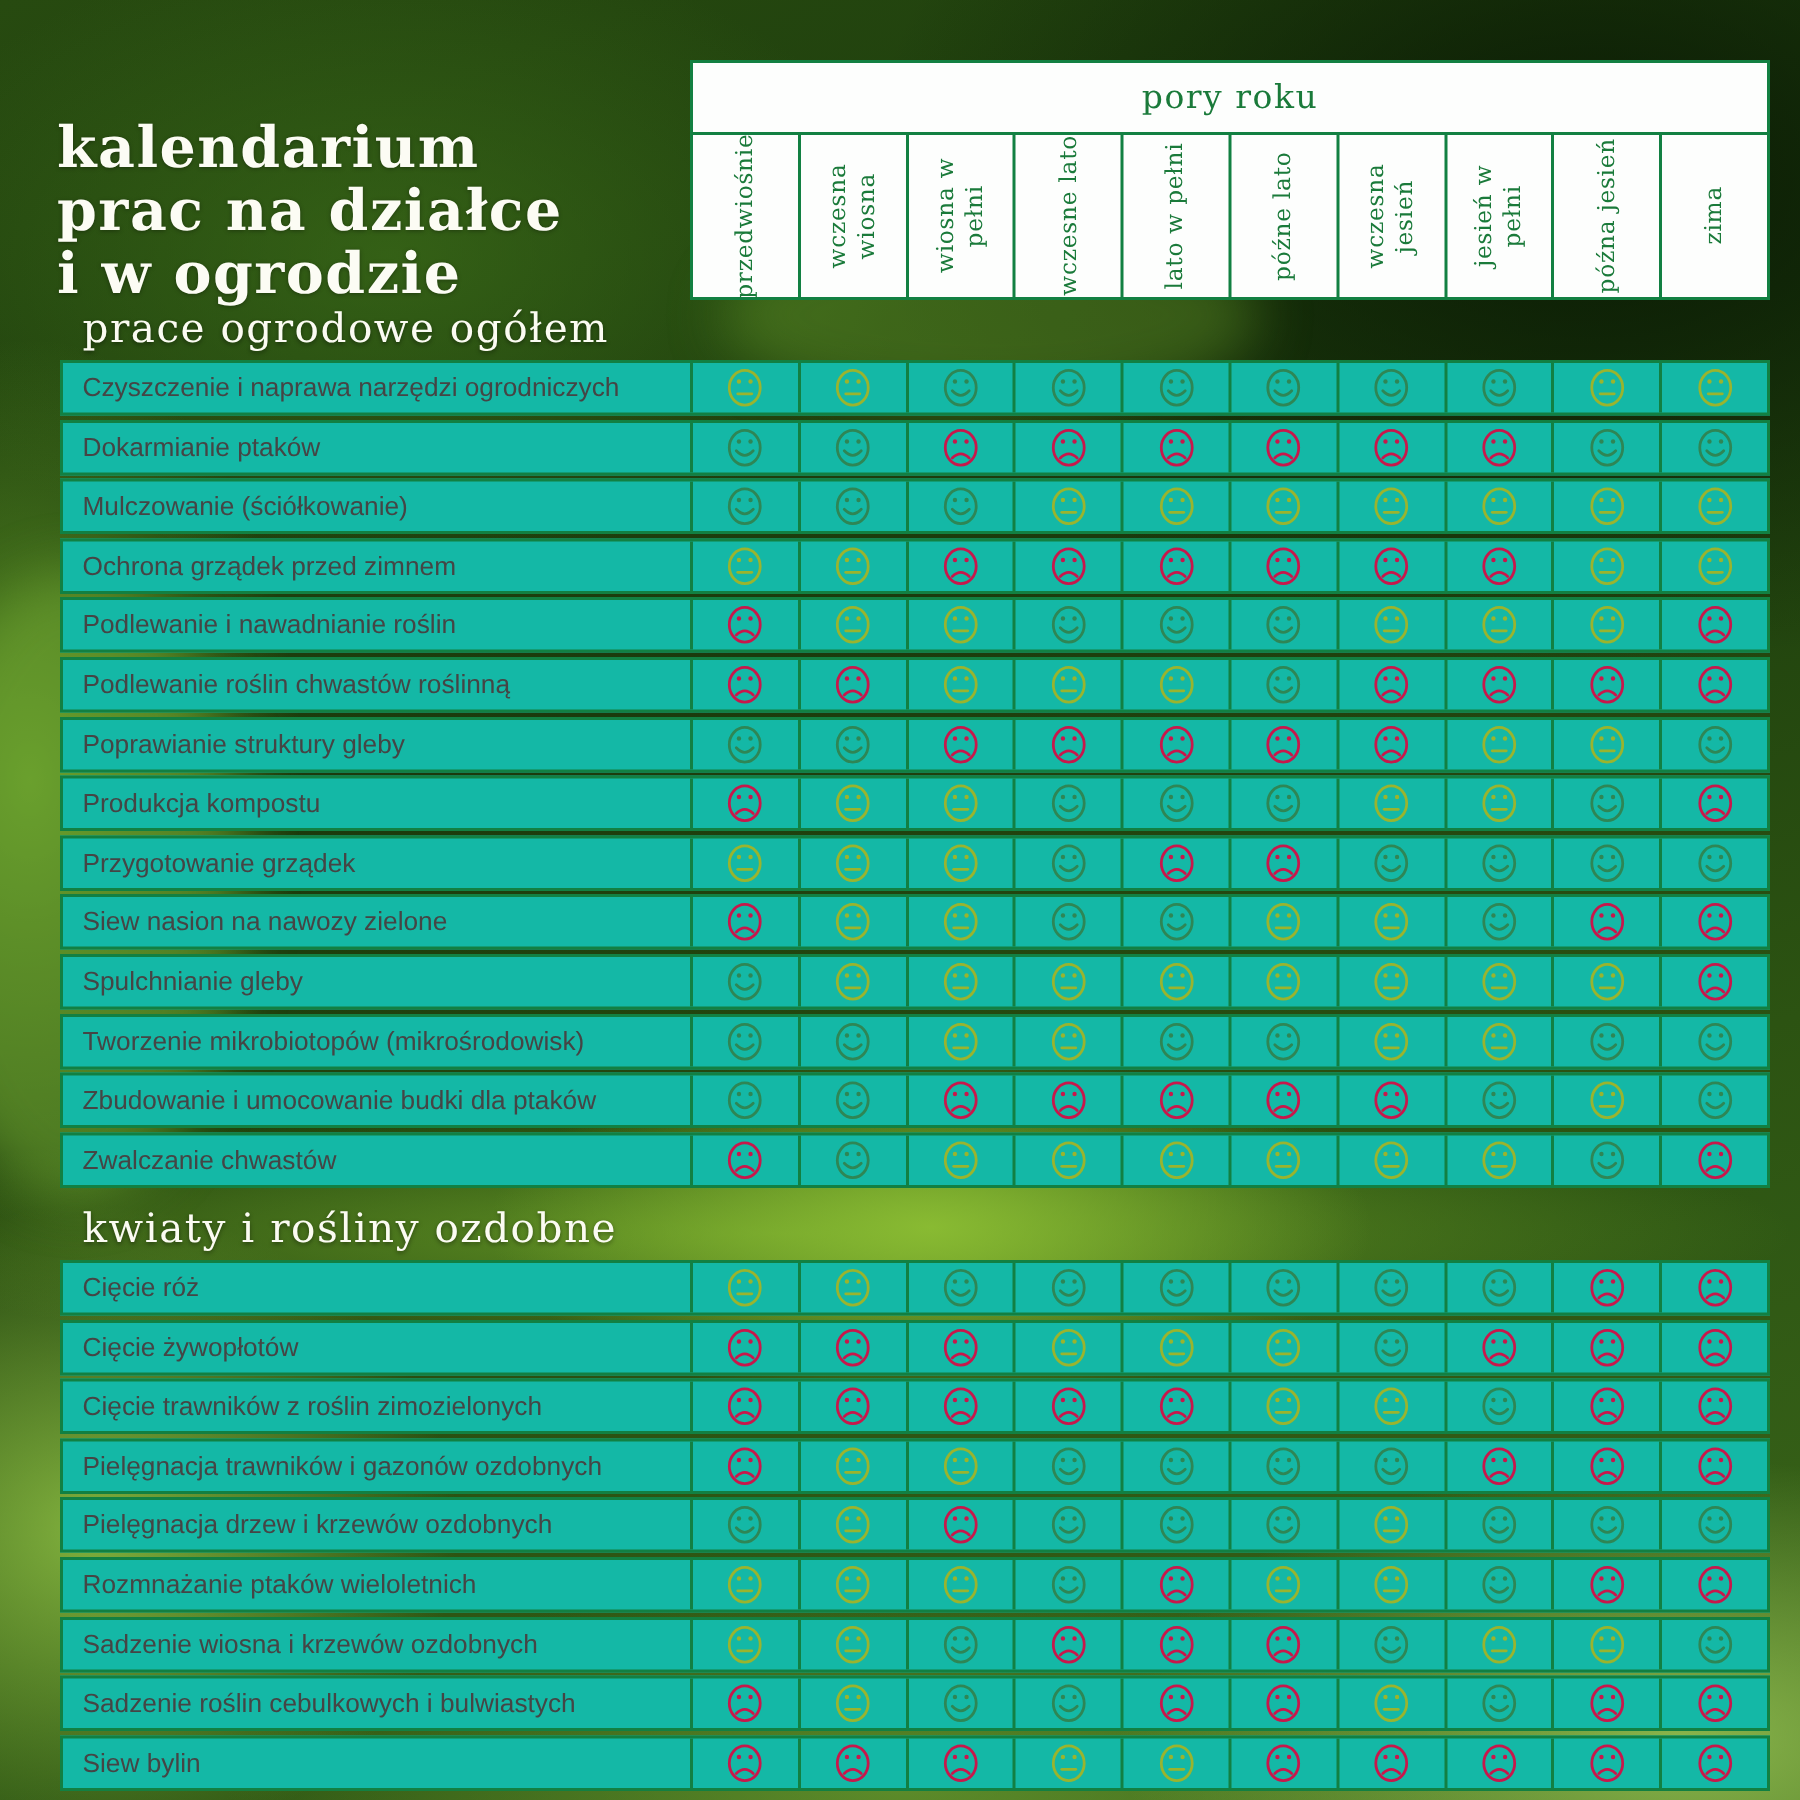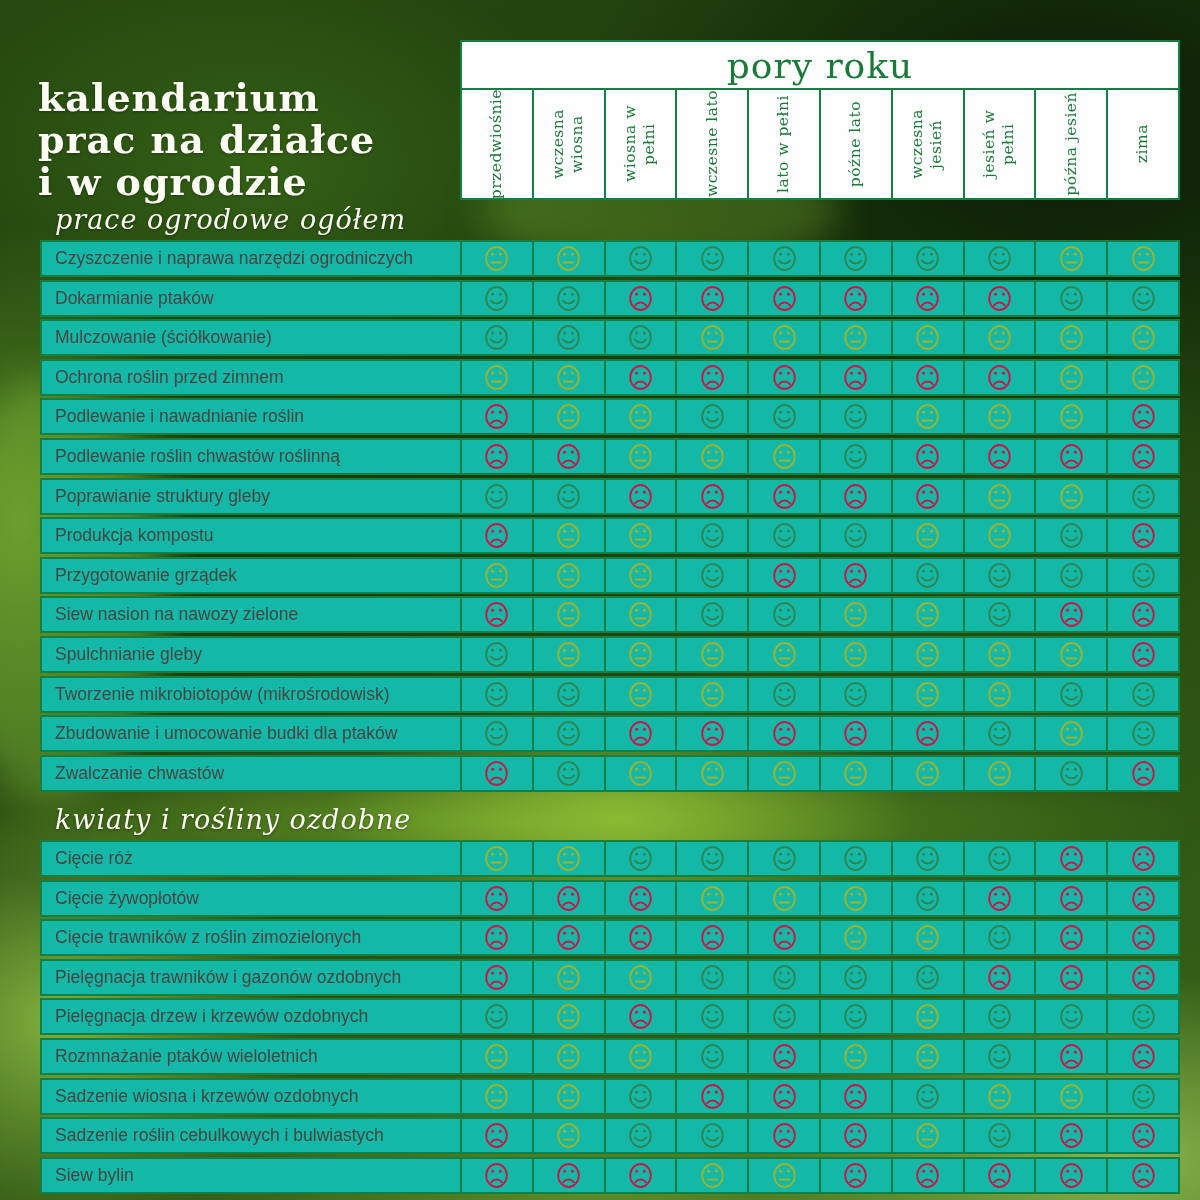--- a/index.html
+++ b/index.html
@@ -23,39 +23,38 @@
     position:absolute;left:38px;top:52px;width:410px;
     font-family:"DejaVu Serif",serif;font-size:38px;line-height:1.1;
     color:#fcfcf4;white-space:pre-line;letter-spacing:1px;
     text-shadow:0 1px 3px rgba(0,0,0,.35);
   }
   
   #seasons-header{position:absolute;left:460px;top:40px;width:720px;box-sizing:border-box;}
   #pory-band{
     box-sizing:border-box;height:50px;background:#fdfefd;border:2px solid var(--border);
     display:flex;align-items:center;justify-content:center;
-    font-family:"DejaVu Serif",serif;font-size:36px;color:var(--header-text);letter-spacing:1px;text-align:center;
+    font-family:"DejaVu Serif",serif;font-size:22px;color:var(--header-text);letter-spacing:1px;text-align:center;
   }
   #season-cols{
     box-sizing:border-box;height:112px;margin-top:-2px;display:flex;
     border:2px solid var(--border);background:#fdfefd;
   }
   .season-cell{flex:1 1 0;display:flex;align-items:center;justify-content:center;border-left:2px solid var(--border);}
   .season-cell:first-child{border-left:none;}
   .vtext{
     writing-mode:vertical-rl;transform:rotate(180deg);white-space:pre-line;text-align:center;
     font-family:"DejaVu Serif",serif;font-size:15.5px;line-height:1.25;
     color:var(--header-text);letter-spacing:.5px;
   }
   
   .section-label{
     position:absolute;left:55px;width:600px;
     font-family:"DejaVu Serif",serif;font-size:27px;color:#fbfbf2;letter-spacing:1px;
     text-shadow:0 1px 3px rgba(0,0,0,.4);
-    font-style:italic;
   }
   #section-label-0{top:204px;}
   #section-label-1{top:804px;}
   
   .rows{position:absolute;left:40px;width:1140px;display:flex;flex-direction:column;gap:2.6px;}
   #rows0{top:240px;}
   #rows1{top:840px;}
   .row{
     box-sizing:border-box;height:37px;display:flex;background:#14b8a6;
     border:2px solid var(--border);
@@ -359,21 +358,21 @@
       <div class="cell">
         <svg width="29" height="31" viewBox="0 0 36 38" stroke="#9ab42e" stroke-width="2.3" stroke-linecap="round">
           <ellipse cx="18" cy="19" rx="12.8" ry="14.3" fill="none"></ellipse>
           <circle cx="13.2" cy="13.8" r="1.8" fill="#9ab42e" stroke="none"></circle>
           <circle cx="22.8" cy="13.8" r="1.8" fill="#9ab42e" stroke="none"></circle>
           <path d="M12.2 24 L23.8 24" fill="none"></path>
         </svg>
       </div>
     </div>
     <div class="row">
-      <div class="task">Ochrona roślin przed zimnem</div>
+      <div class="task">Ochrona grządek przed zimnem</div>
       <div class="cell">
         <svg width="29" height="31" viewBox="0 0 36 38" stroke="#9ab42e" stroke-width="2.3" stroke-linecap="round">
           <ellipse cx="18" cy="19" rx="12.8" ry="14.3" fill="none"></ellipse>
           <circle cx="13.2" cy="13.8" r="1.8" fill="#9ab42e" stroke="none"></circle>
           <circle cx="22.8" cy="13.8" r="1.8" fill="#9ab42e" stroke="none"></circle>
           <path d="M12.2 24 L23.8 24" fill="none"></path>
         </svg>
       </div>
       <div class="cell">
         <svg width="29" height="31" viewBox="0 0 36 38" stroke="#9ab42e" stroke-width="2.3" stroke-linecap="round">

